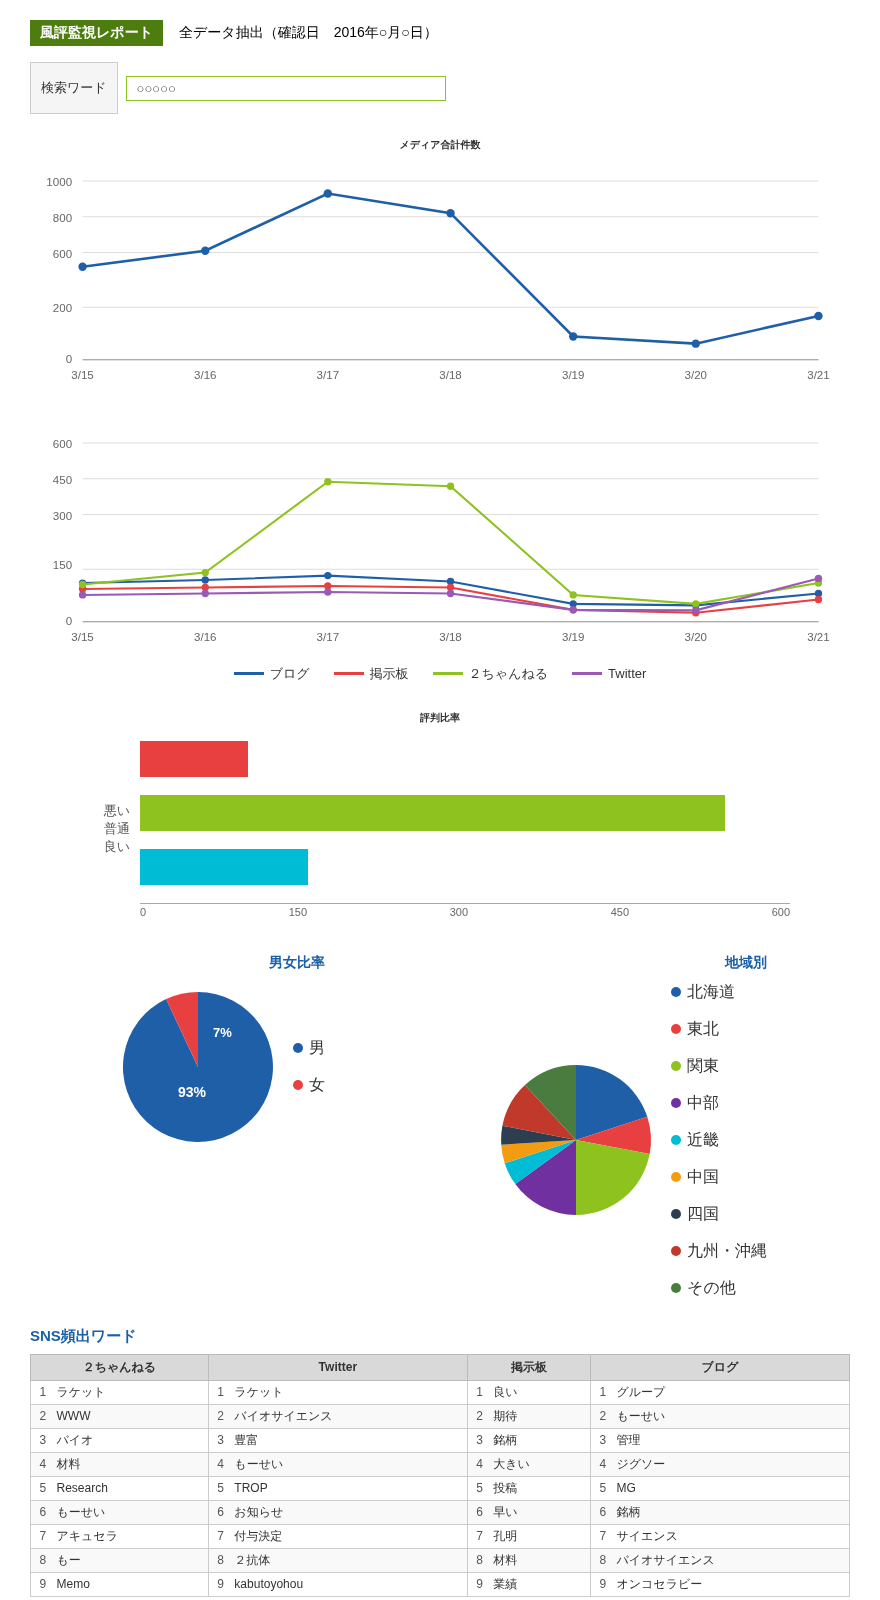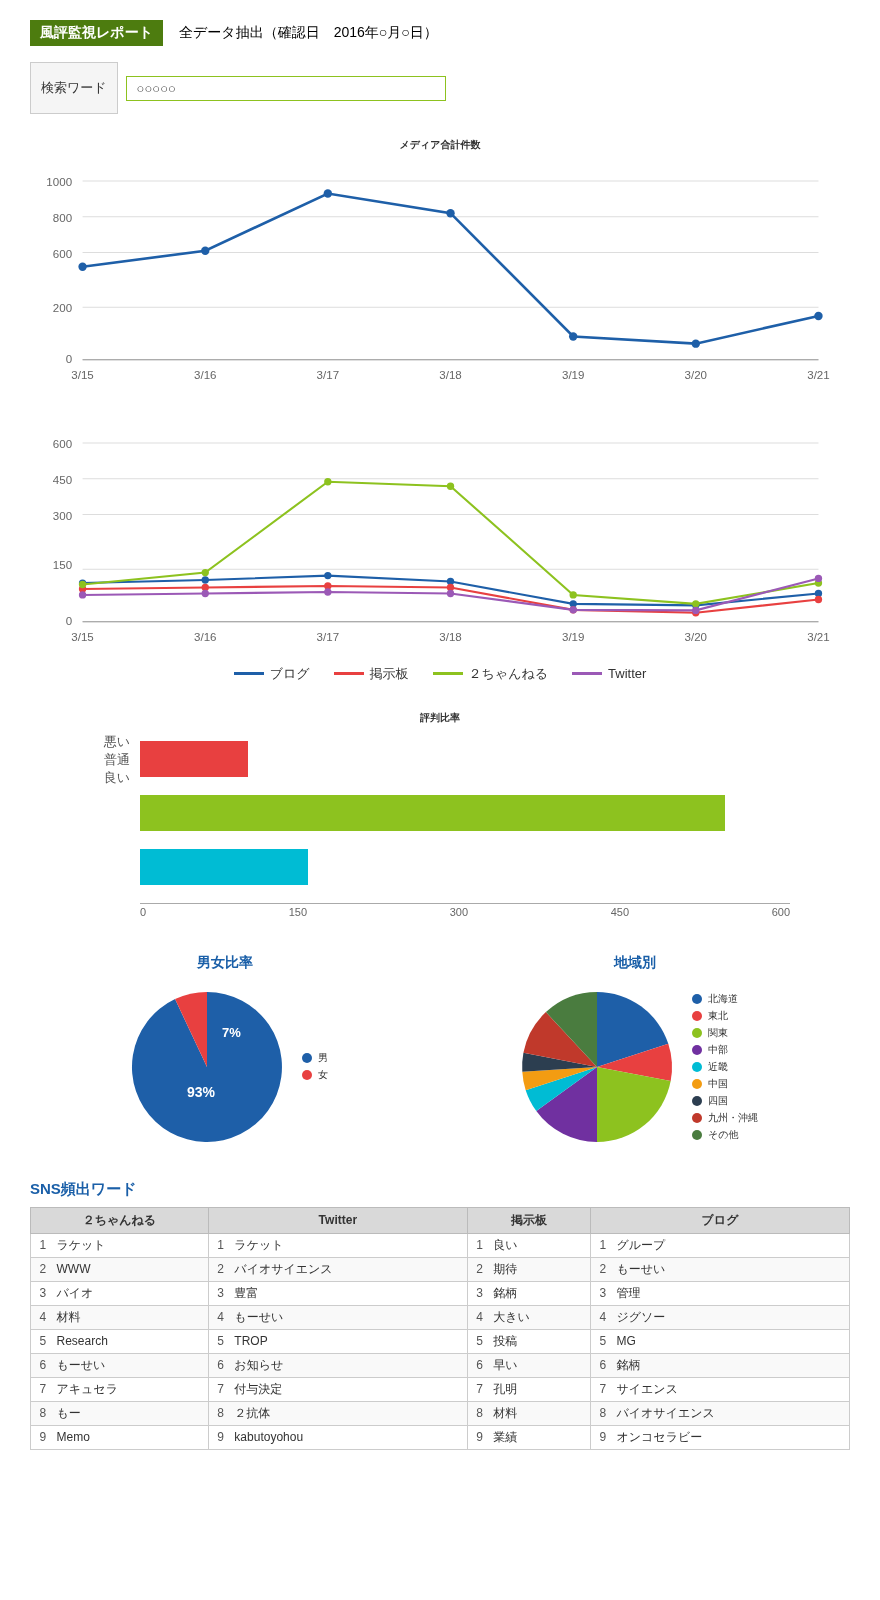--- a/index.html
+++ b/index.html
@@ -89,33 +89,33 @@
     
     .pie-section {
       display: flex;
       justify-content: space-around;
       align-items: flex-start;
       margin-bottom: 28px;
     }
     .pie-block {
       display: flex;
       flex-direction: column;
-      align-items: center;
+      align-items: flex-end;
     }
     .pie-title {
       font-size: 14px;
       font-weight: bold;
       color: #1a5fa8;
       margin-bottom: 10px;
     }
     .pie-legend {
       display: flex;
       flex-direction: column;
-      gap: 3px;
-      font-size: 10px;
+      gap: 16px;
+      font-size: 16px;
       margin-left: 10px;
     }
     .pie-legend-item {
       display: flex;
       align-items: center;
       gap: 6px;
     }
     .pie-legend-dot {
       width: 10px;
       height: 10px;
@@ -300,21 +300,21 @@
       <div class="legend-item">
         <span class="legend-line" style="background:#9b59b6;"></span>
         <span>Twitter</span>
       </div>
     </div>
   </div>
 </div>
 
 <div class="chart-section">
   <div class="chart-title">評判比率</div>
-  <div style="display:flex; align-items:flex-start; width:700px; margin:0 auto;">
+  <div style="display:flex; align-items:center; width:700px; margin:0 auto;">
 
     <div style="width:50px; display:flex; flex-direction:column; justify-content:space-around; text-align:right; padding-right:10px; font-size:13px; color:#555;">
       <span>悪い</span>
       <span>普通</span>
       <span>良い</span>
     </div>
 
     <div style="flex:1; display:flex; flex-direction:column; gap:18px; padding: 8px 0;">
 
       <div style="height:36px; position:relative; border-bottom: none;">

